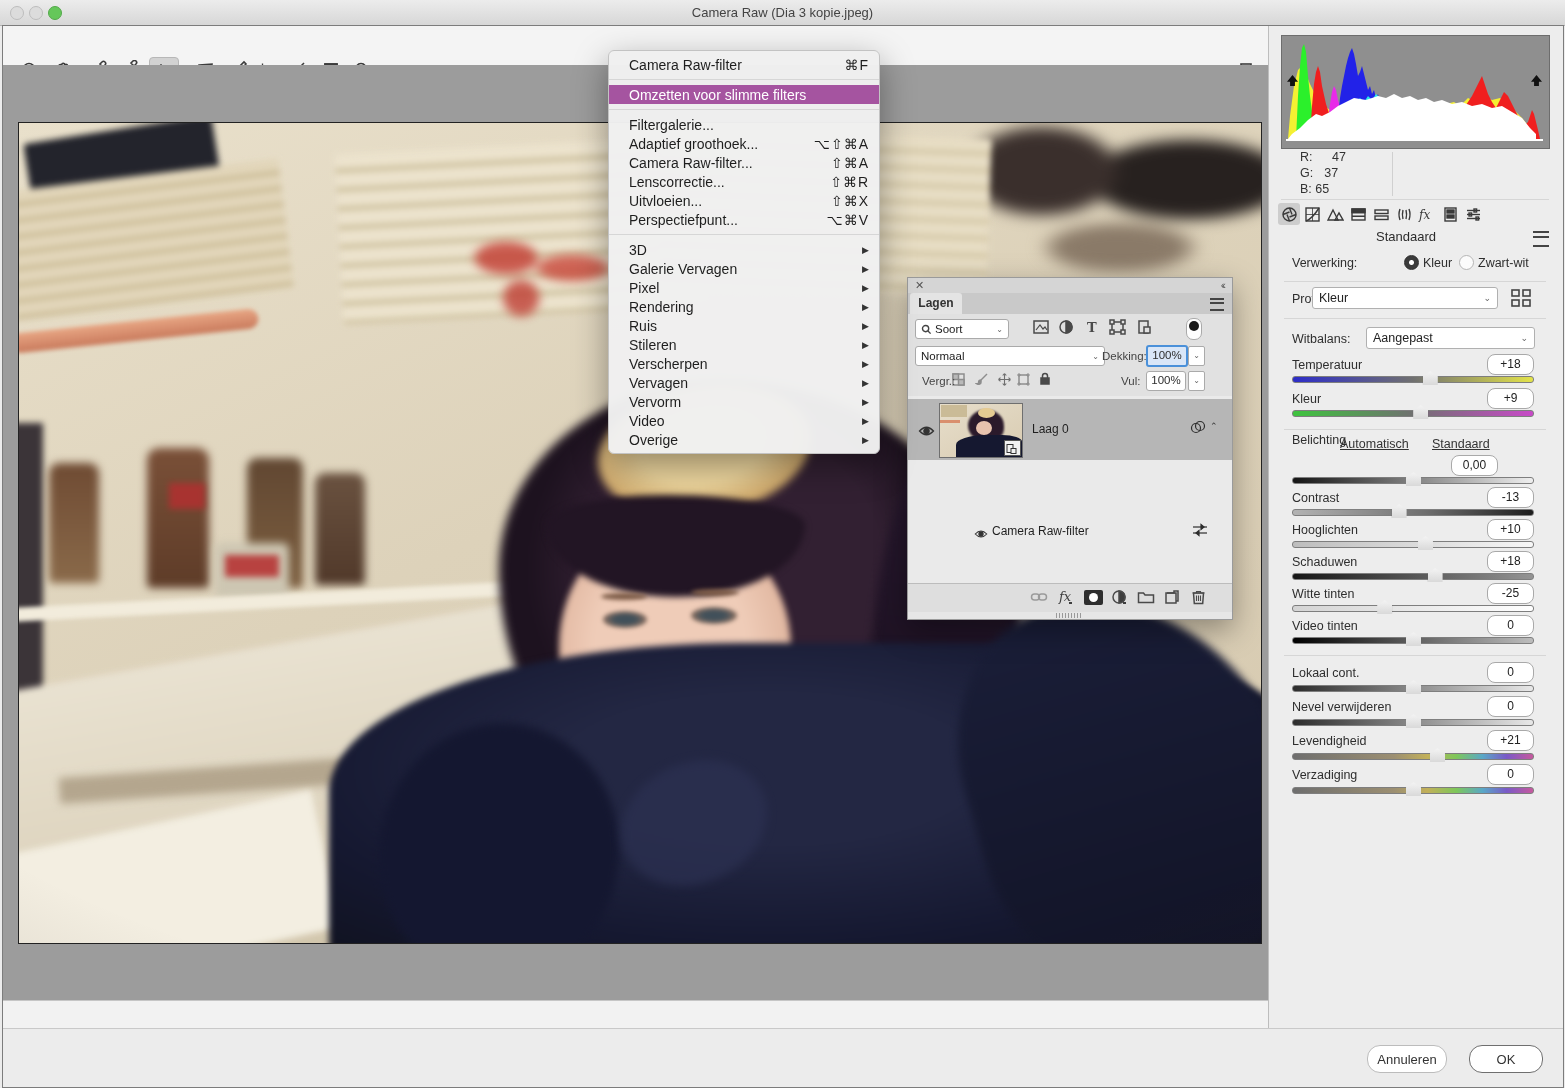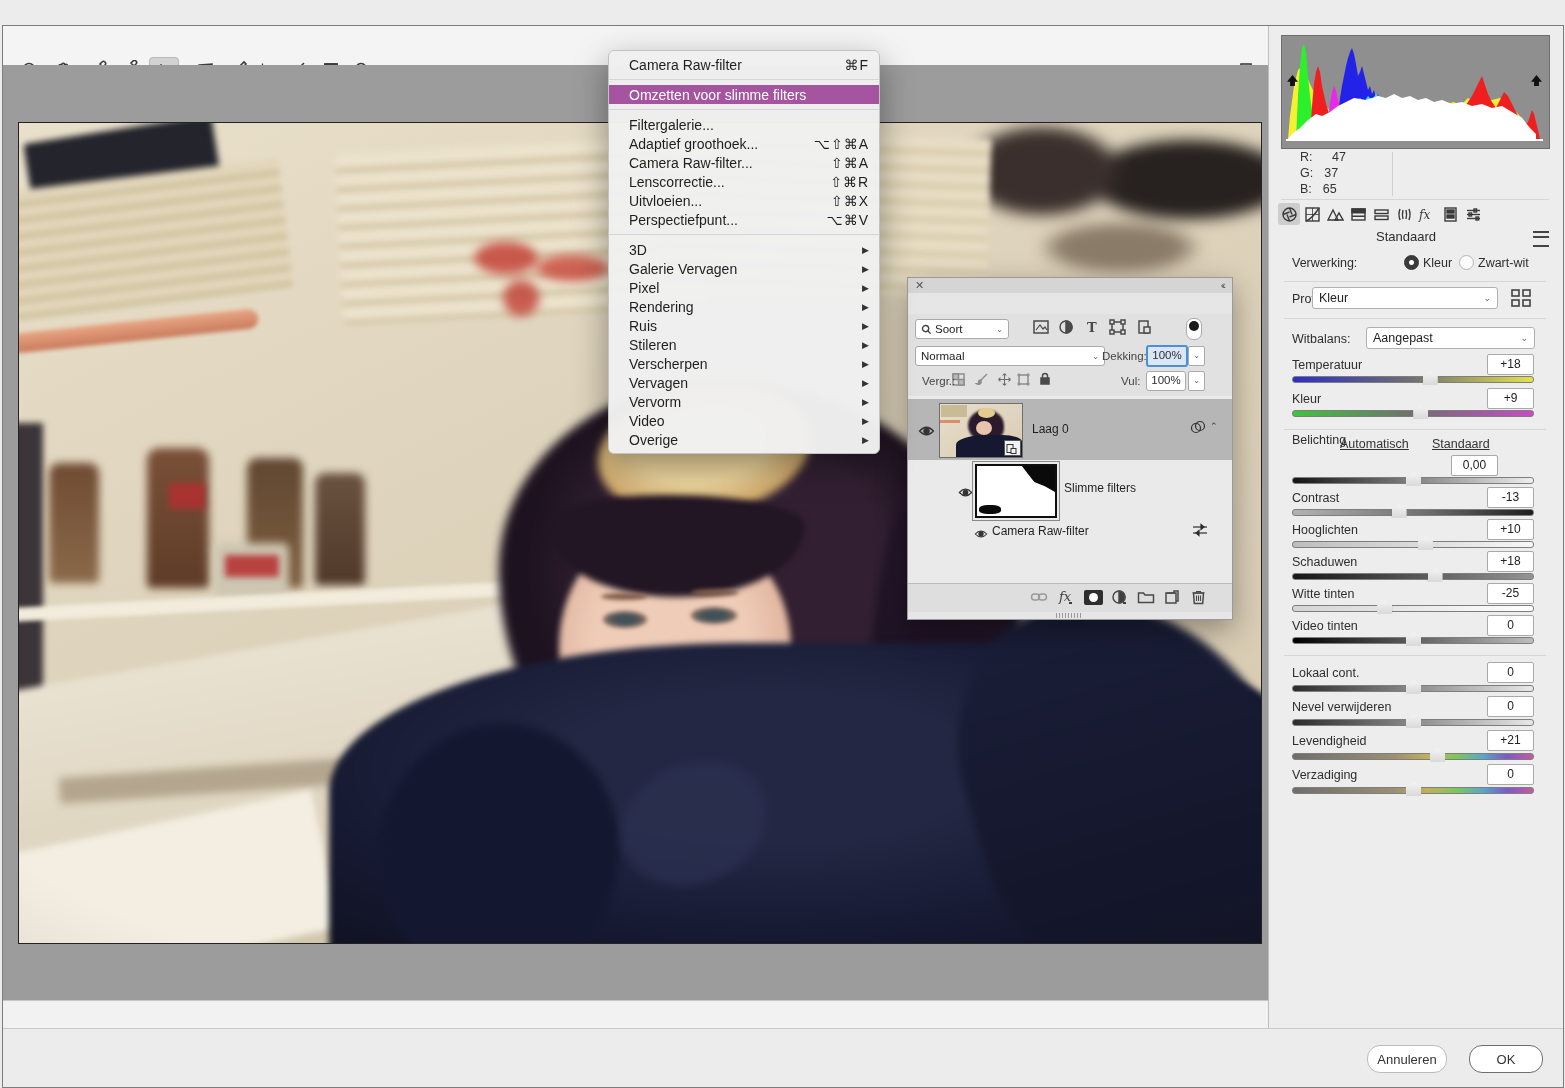--- a/index.html
+++ b/index.html
@@ -44,21 +44,21 @@
   .paneltitle{left:1281px;top:229px;width:250px;text-align:center;font-size:13px;color:#2c2c2c;}
   .hamb{width:16px;height:12px;border-top:2px solid #444;border-bottom:2px solid #444;}
   .hamb i{display:block;height:2px;background:#444;margin-top:3px;}
   .lab{font-size:12.5px;color:#2e2e2e;}
   .select{background:#fff;border:1px solid #b0b0b0;border-radius:3px;font-size:12.5px;color:#222;
     display:flex;align-items:center;padding:0 6px;height:20px;}
   .select .chev{margin-left:auto;font-size:9px;color:#666;}
   .radio{width:13px;height:13px;border-radius:50%;}
   .radio.on{background:radial-gradient(circle,#fff 0 2px,#3b3b3b 3px);border:1px solid #2e2e2e;}
   .radio.off{background:#fbfbfb;border:1px solid #b5b5b5;}
-  .valbox{width:45px;height:19px;background:#fff;border:1px solid #a9a9a9;border-radius:2px;
+  .valbox{width:45px;height:19px;background:#fff;border:1px solid #a9a9a9;border-radius:8px;
     font-size:12px;color:#222;text-align:center;line-height:19px;}
   .track{height:5px;border-radius:3px;border:1px solid #7e7e7e;}
   .thumb{position:absolute;top:-6px;width:15px;height:14px;background:linear-gradient(#f4f4f4,#d9d9d9);
     clip-path:polygon(50% 0,100% 38%,100% 100%,0 100%,0 38%);filter:drop-shadow(0 0 1px #666);}
   .linku{font-size:12.5px;color:#333;text-decoration:underline;}
   
   .t-temp{background:linear-gradient(90deg,#2d2dc8,#707070 50%,#e3e34a);}
   .t-tint{background:linear-gradient(90deg,#3ec43e,#707070 50%,#c84ac8);}
   .t-exp{background:linear-gradient(90deg,#141414,#efefef);}
   .t-con{background:linear-gradient(90deg,#b3b3b3,#6f6f6f 55%,#1d1d1d);}
@@ -99,20 +99,26 @@
   .fs11{font-size:11.5px;} .fs12{font-size:12px;}
   .thumbwrap{border:1px solid #6f6f6f;overflow:hidden;background:#ddd2ba;}
   .maskthumb{background:#fff;border:2px solid #0f0f0f;outline:1px solid #8a8a8a;outline-offset:2px;}
   .gripdots{width:26px;height:5px;background:repeating-linear-gradient(90deg,#9a9a9a 0 1px,transparent 1px 3px);}
 </style>
 </head>
 <body>
 
 <div class="screen">
 
+  <div class="abs titlebar">
+    <div class="abs tl tl1"></div>
+    <div class="abs tl tl2"></div>
+    <div class="abs tl tl3"></div>
+    <div class="title">Camera Raw (Dia 3 kopie.jpeg)</div>
+  </div>
 
   <div class="abs toolstrip">
     <div class="abs toolbtn" style="left:14px">
       <svg width="22" height="22" viewBox="0 0 22 22">
           <circle cx="9" cy="9" r="5.5"></circle>
           <line x1="13.5" y1="13.5" x2="18" y2="18"></line>
         </svg>
     </div>
     <div class="abs toolbtn" style="left:46px">
       <svg width="22" height="22" viewBox="0 0 22 22">
@@ -297,21 +303,21 @@
   <div class="abs rgbrow" style="left:1300px;top:150px">
     <span>R:</span>
     <span style="display:inline-block;width:30px;text-align:right">47</span>
   </div>
   <div class="abs rgbrow" style="left:1300px;top:166px">
     <span>G:</span>
     <span style="display:inline-block;width:29px;text-align:center">37</span>
   </div>
   <div class="abs rgbrow" style="left:1300px;top:182px">
     <span>B:</span>
-    <span style="display:inline-block;width:29px;text-align:center">65</span>
+    <span style="display:inline-block;width:29px;text-align:left">65</span>
   </div>
   <div class="abs vline" style="left:1392px;top:152px;height:44px"></div>
   <div class="abs hline" style="left:1281px;top:199px;width:268px"></div>
 
   <div class="abs tabrow">
     <div class="tab sel">
       <svg width="17" height="17" viewBox="0 0 17 17">
           <circle cx="8.5" cy="8.5" r="6.5"></circle>
           <path d="M8.5 2 L11 8.5 M15 8.5 L8.5 11 M8.5 15 L6 8.5 M2 8.5 L8.5 6"></path>
         </svg>
@@ -473,20 +479,26 @@
   </div>
 
   <div class="abs footer"></div>
   <div class="abs btn" style="left:1367px;width:78px;border:1px solid #bcbcbc">Annuleren</div>
   <div class="abs btn" style="left:1469px;width:72px;border:1px solid #6f6f6f">OK</div>
 
   <div class="abs lpanel">
     <div class="abs lhead">
       <span class="abs" style="left:7px;top:1px">✕</span>
       <span class="abs" style="right:8px;top:1px;letter-spacing:-2px">‹‹</span>
+    </div>
+    <div class="abs ltabs">
+      <div class="abs ltab">Lagen</div>
+      <div class="abs hamb" style="right:8px;top:5px;width:14px;height:9px">
+          <i style="margin-top:2px"></i>
+        </div>
     </div>
     <div class="abs lctrl">
       <div class="abs mini-sel" style="left:7px;top:5px;width:82px;height:18px">
         <svg width="11" height="11" viewBox="0 0 12 12" style="margin-right:3px" stroke="#444" fill="none" stroke-width="1.5">
             <circle cx="5" cy="5" r="3.4"></circle>
             <line x1="7.6" y1="7.6" x2="10.5" y2="10.5"></line>
           </svg>
         <span>Soort</span>
         <span class="chev" style="margin-left:auto;font-size:8px;color:#666">⌄</span>
       </div>
@@ -595,34 +607,20 @@
         <span class="abs fs12" style="left:124px;top:23px;color:#1f1f1f">Laag 0</span>
         <div class="abs" style="left:280px;top:20px">
           <svg width="20" height="18" viewBox="0 0 20 18" stroke="#2e2e2e" fill="none" stroke-width="1.2">
               <circle cx="8" cy="9" r="4.5"></circle>
               <circle cx="12" cy="7" r="4.5"></circle>
             </svg>
         </div>
         <span class="abs" style="left:302px;top:22px;font-size:9px;color:#333">⌃</span>
       </div>
 
-      <div class="abs" style="left:0;top:64px;width:100%;height:62px">
-        <div class="abs eye" style="left:50px;top:24px">
-          <svg width="15" height="11" viewBox="0 0 17 12">
-              <path d="M1.5 6 Q8.5 -1.5 15.5 6 Q8.5 13.5 1.5 6 Z"></path>
-              <circle cx="8.5" cy="6" r="2.6" fill="#333"></circle>
-            </svg>
-        </div>
-        <div class="abs maskthumb" style="left:67px;top:4px;width:78px;height:50px">
-          <div class="ph" style="right:0;top:0;width:78px;height:50px;background:#fff"></div>
-          <div class="ph" style="right:0;top:0;width:46px;height:26px;background:#0a0a0a;clip-path:polygon(28% 0,100% 0,100% 100%,78% 78%,55% 62%,40% 28%)"></div>
-          <div class="ph" style="left:2px;bottom:2px;width:22px;height:9px;background:#0a0a0a;border-radius:40%"></div>
-        </div>
-        <span class="abs fs12" style="left:156px;top:21px;color:#1f1f1f">Slimme filters</span>
-      </div>
 
       <div class="abs" style="left:0;top:126px;width:100%;height:22px">
         <div class="abs eye" style="left:66px;top:3px">
           <svg width="14" height="10" viewBox="0 0 17 12">
               <path d="M1.5 6 Q8.5 -1.5 15.5 6 Q8.5 13.5 1.5 6 Z"></path>
               <circle cx="8.5" cy="6" r="2.6" fill="#333"></circle>
             </svg>
         </div>
         <span class="abs fs12" style="left:84px;top:2px;color:#1f1f1f">Camera Raw-filter</span>
         <div class="abs" style="left:283px;top:1px">

